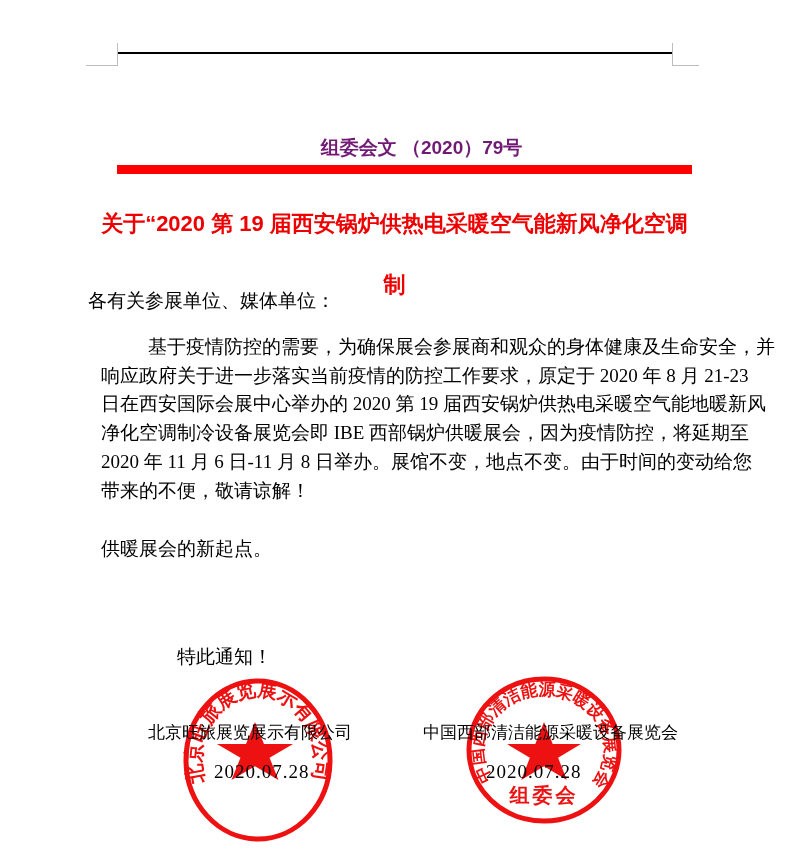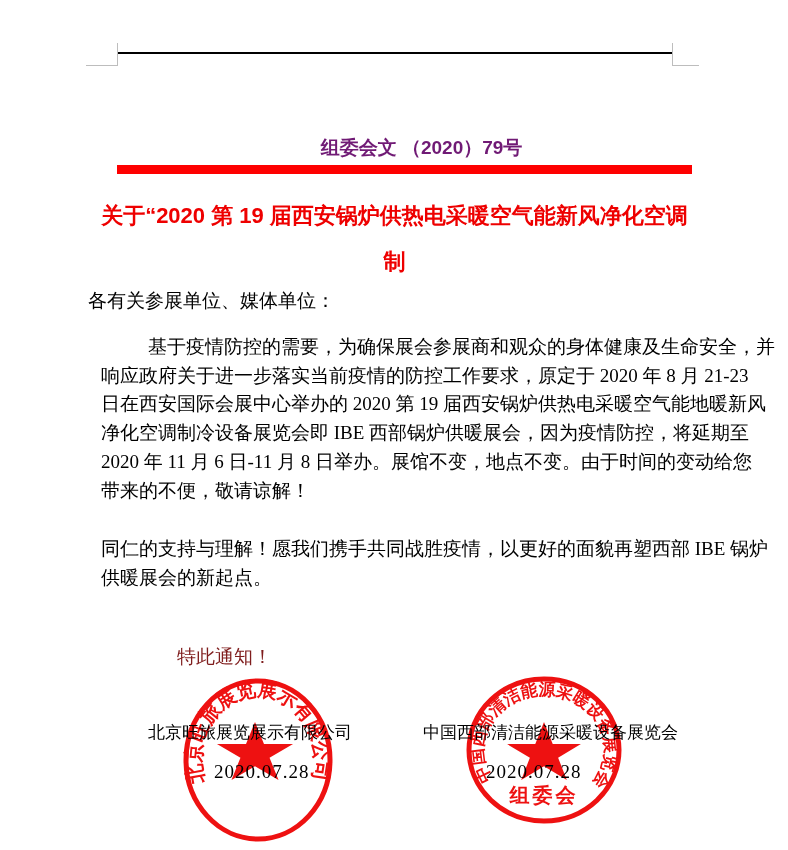--- a/index.html
+++ b/index.html
@@ -41,41 +41,41 @@
   }
 
   .red-rule {
     position: absolute; left: 117px; top: 165px;
     width: 575px; height: 9px; background: #fe0000;
   }
 
   .notice-title {
     position: absolute; left: 97px; top: 193px; width: 595px;
     text-align: center; color: #ee0000; font-weight: bold;
-    font-size: 22px; line-height: 46px;
+    font-size: 22px; line-height: 61px;
     font-family: "Liberation Sans", "DejaVu Sans", sans-serif;
   }
 
   .salutation {
     position: absolute; left: 88px; top: 288px;
     font-size: 19px; color: #000;
   }
 
   .body-block {
     position: absolute; left: 101px; width: 597px;
     font-size: 19px; line-height: 28.7px; color: #000;
   }
   #para1 { top: 333px; }
   #para2 { top: 535px; }
   .line { white-space: nowrap; }
   .line.indent { padding-left: 47px; }
 
   .closing {
     position: absolute; left: 177px; top: 644px;
-    font-size: 19px; color: #7f1d1d; text-align: right;
+    font-size: 19px; color: #000000; text-align: right;
   }
 
   
   .stamp { position: absolute; z-index: 1; }
   #stamp-left  { left: 158px; top: 660px; }
   #stamp-right { left: 444px; top: 650px; }
   .stamp text {
     fill: #ee1111; font-weight: bold;
     font-family: "Liberation Sans", "DejaVu Sans", sans-serif;
   }
@@ -111,21 +111,20 @@
   <div class="body-block" id="para1">
     <div class="line indent">基于疫情防控的需要，为确保展会参展商和观众的身体健康及生命安全，并</div>
     <div class="line">响应政府关于进一步落实当前疫情的防控工作要求，原定于 2020 年 8 月 21-23</div>
     <div class="line">日在西安国际会展中心举办的 2020 第 19 届西安锅炉供热电采暖空气能地暖新风</div>
     <div class="line">净化空调制冷设备展览会即 IBE 西部锅炉供暖展会，因为疫情防控，将延期至</div>
     <div class="line">2020 年 11 月 6 日-11 月 8 日举办。展馆不变，地点不变。由于时间的变动给您</div>
     <div class="line">带来的不便，敬请谅解！</div>
   </div>
 
   <div class="body-block" id="para2">
-    <div class="line">同仁的支持与理解！愿我们携手共同战胜疫情，以更好的面貌再塑西部 IBE 锅炉</div>
     <div class="line">供暖展会的新起点。</div>
   </div>
 
   <div class="closing">特此通知！</div>
 
   <svg class="stamp" id="stamp-left" width="200" height="200" viewBox="-100 -100 200 200">
     <ellipse cx="0" cy="0" rx="72" ry="79" fill="none" stroke="#ee1111" stroke-width="5"></ellipse>
     <g transform="translate(-3,-6) scale(1,0.8)">
       <polygon fill="#ee1111" points="0,-40 8.99,-12.38 38.04,-12.36 14.55,4.73 23.51,32.36 0,15.3 -23.51,32.36 -14.55,4.73 -38.04,-12.36 -8.99,-12.38"></polygon>
     </g>

